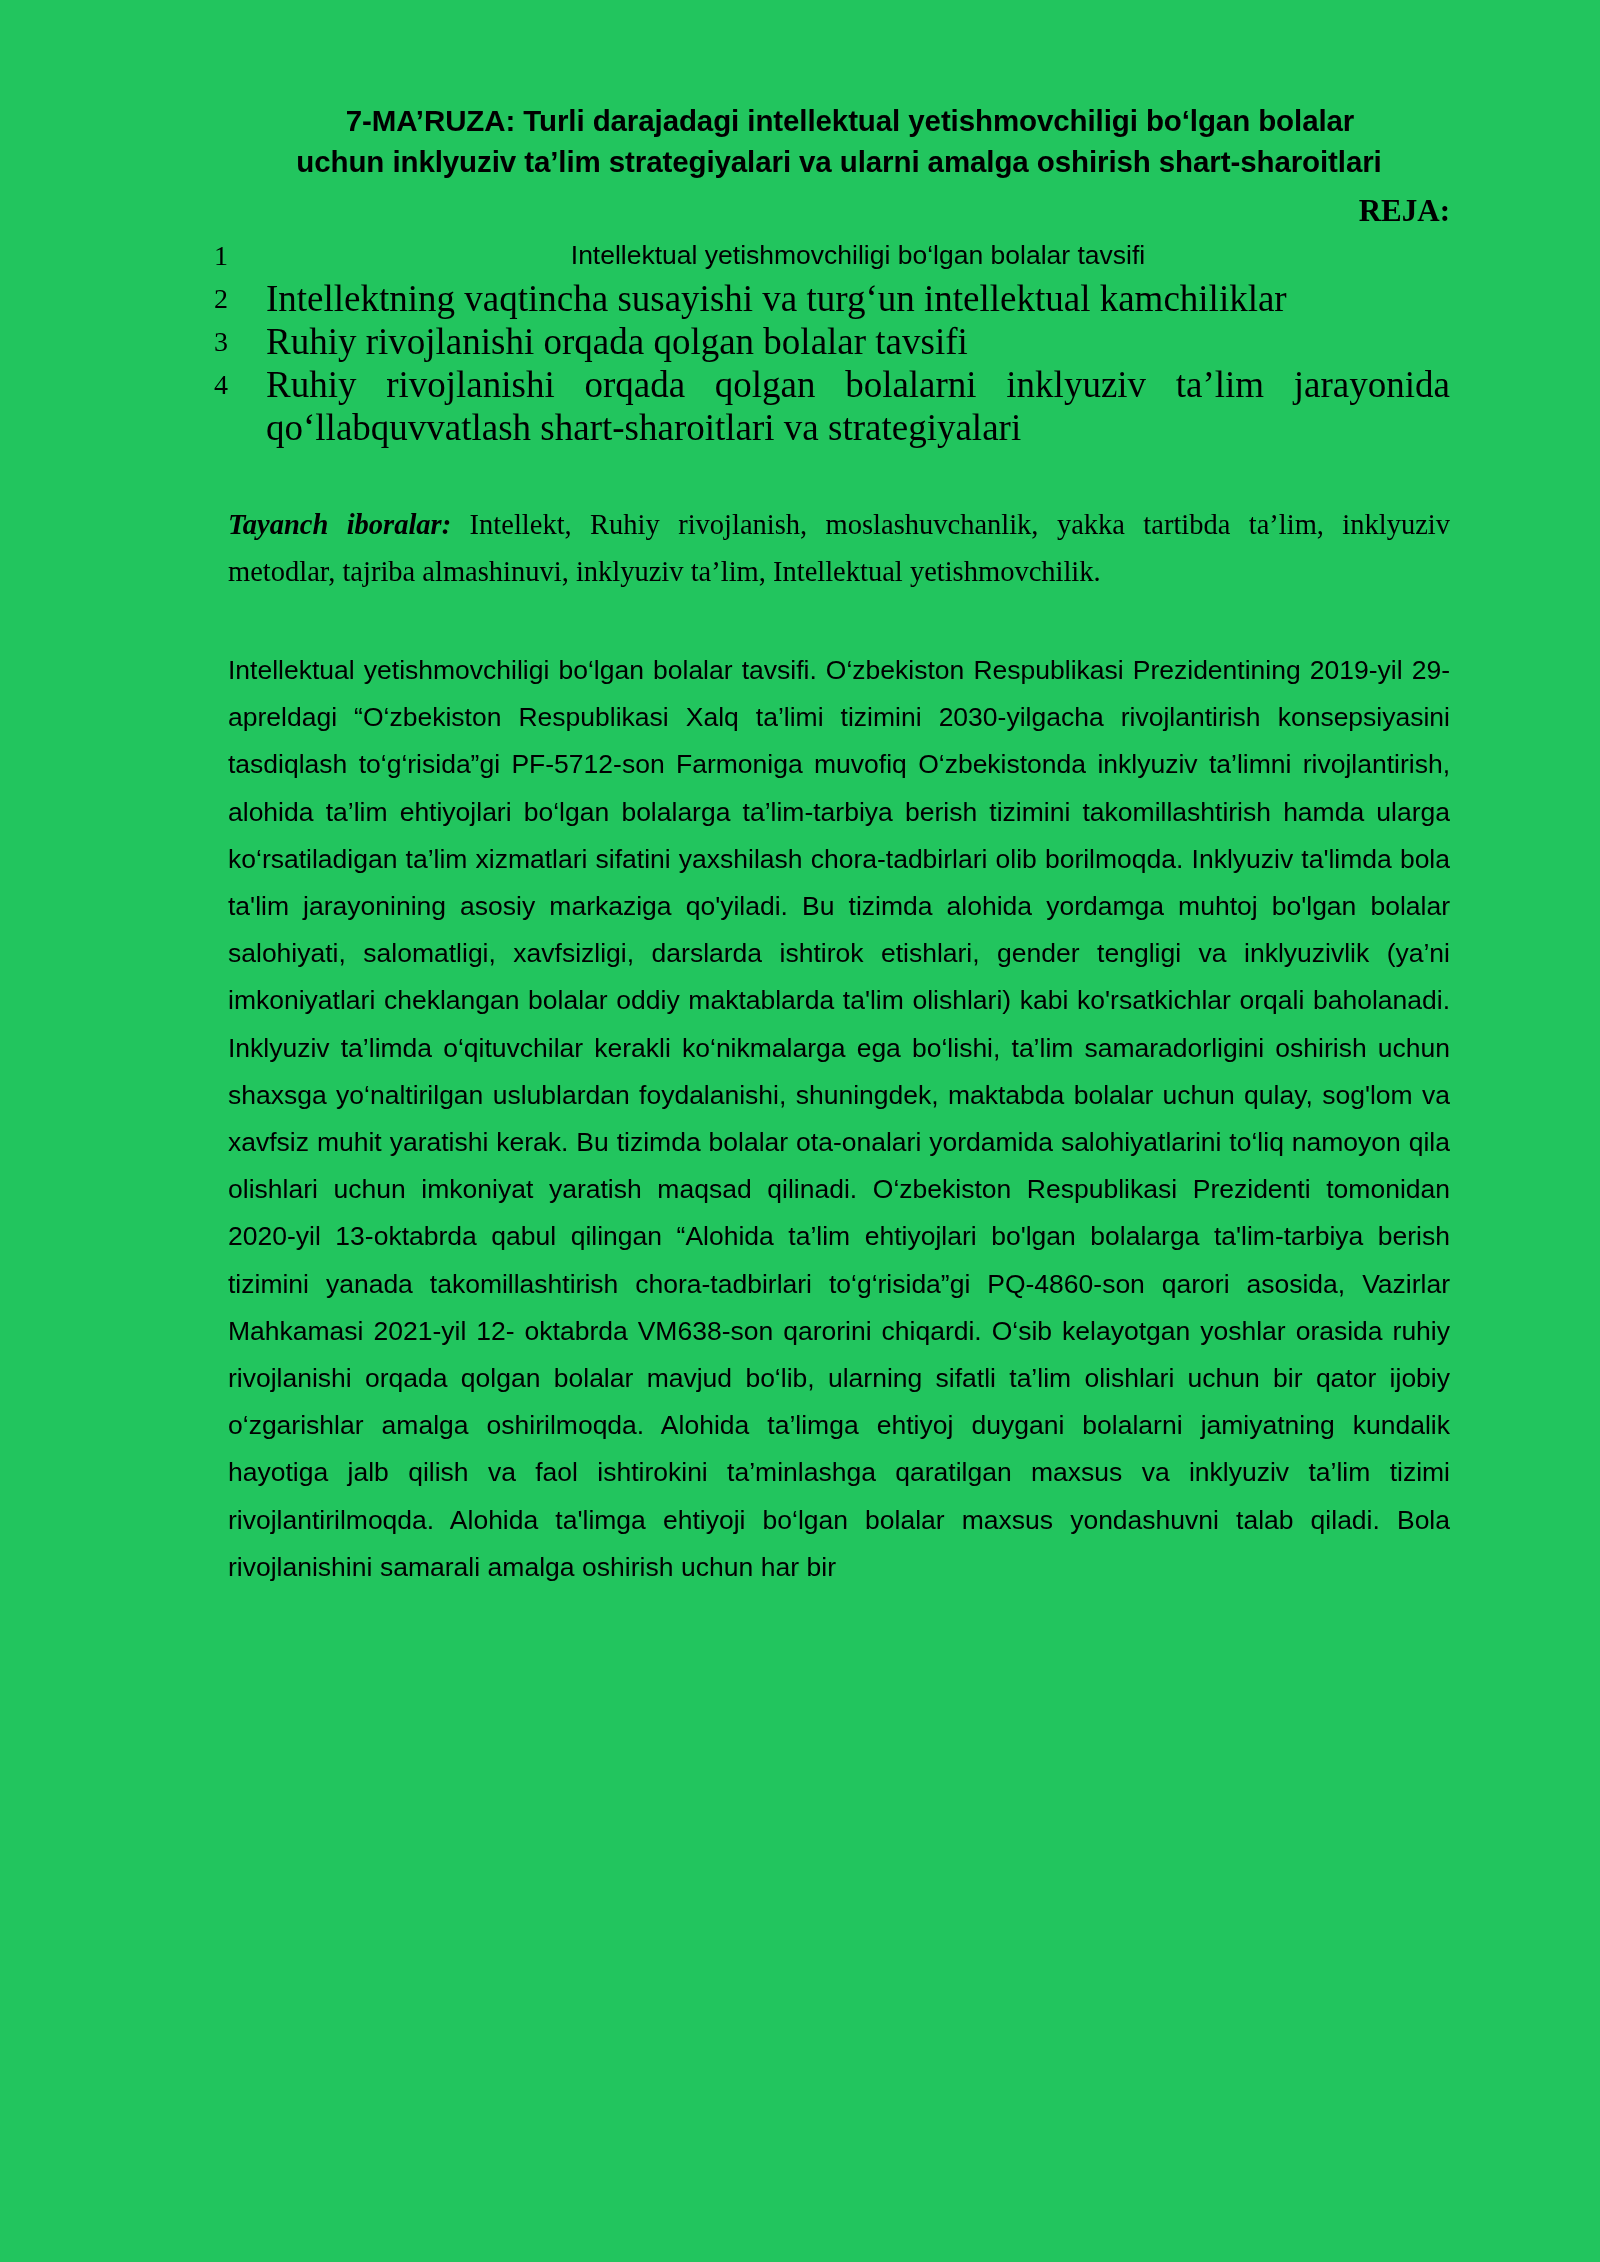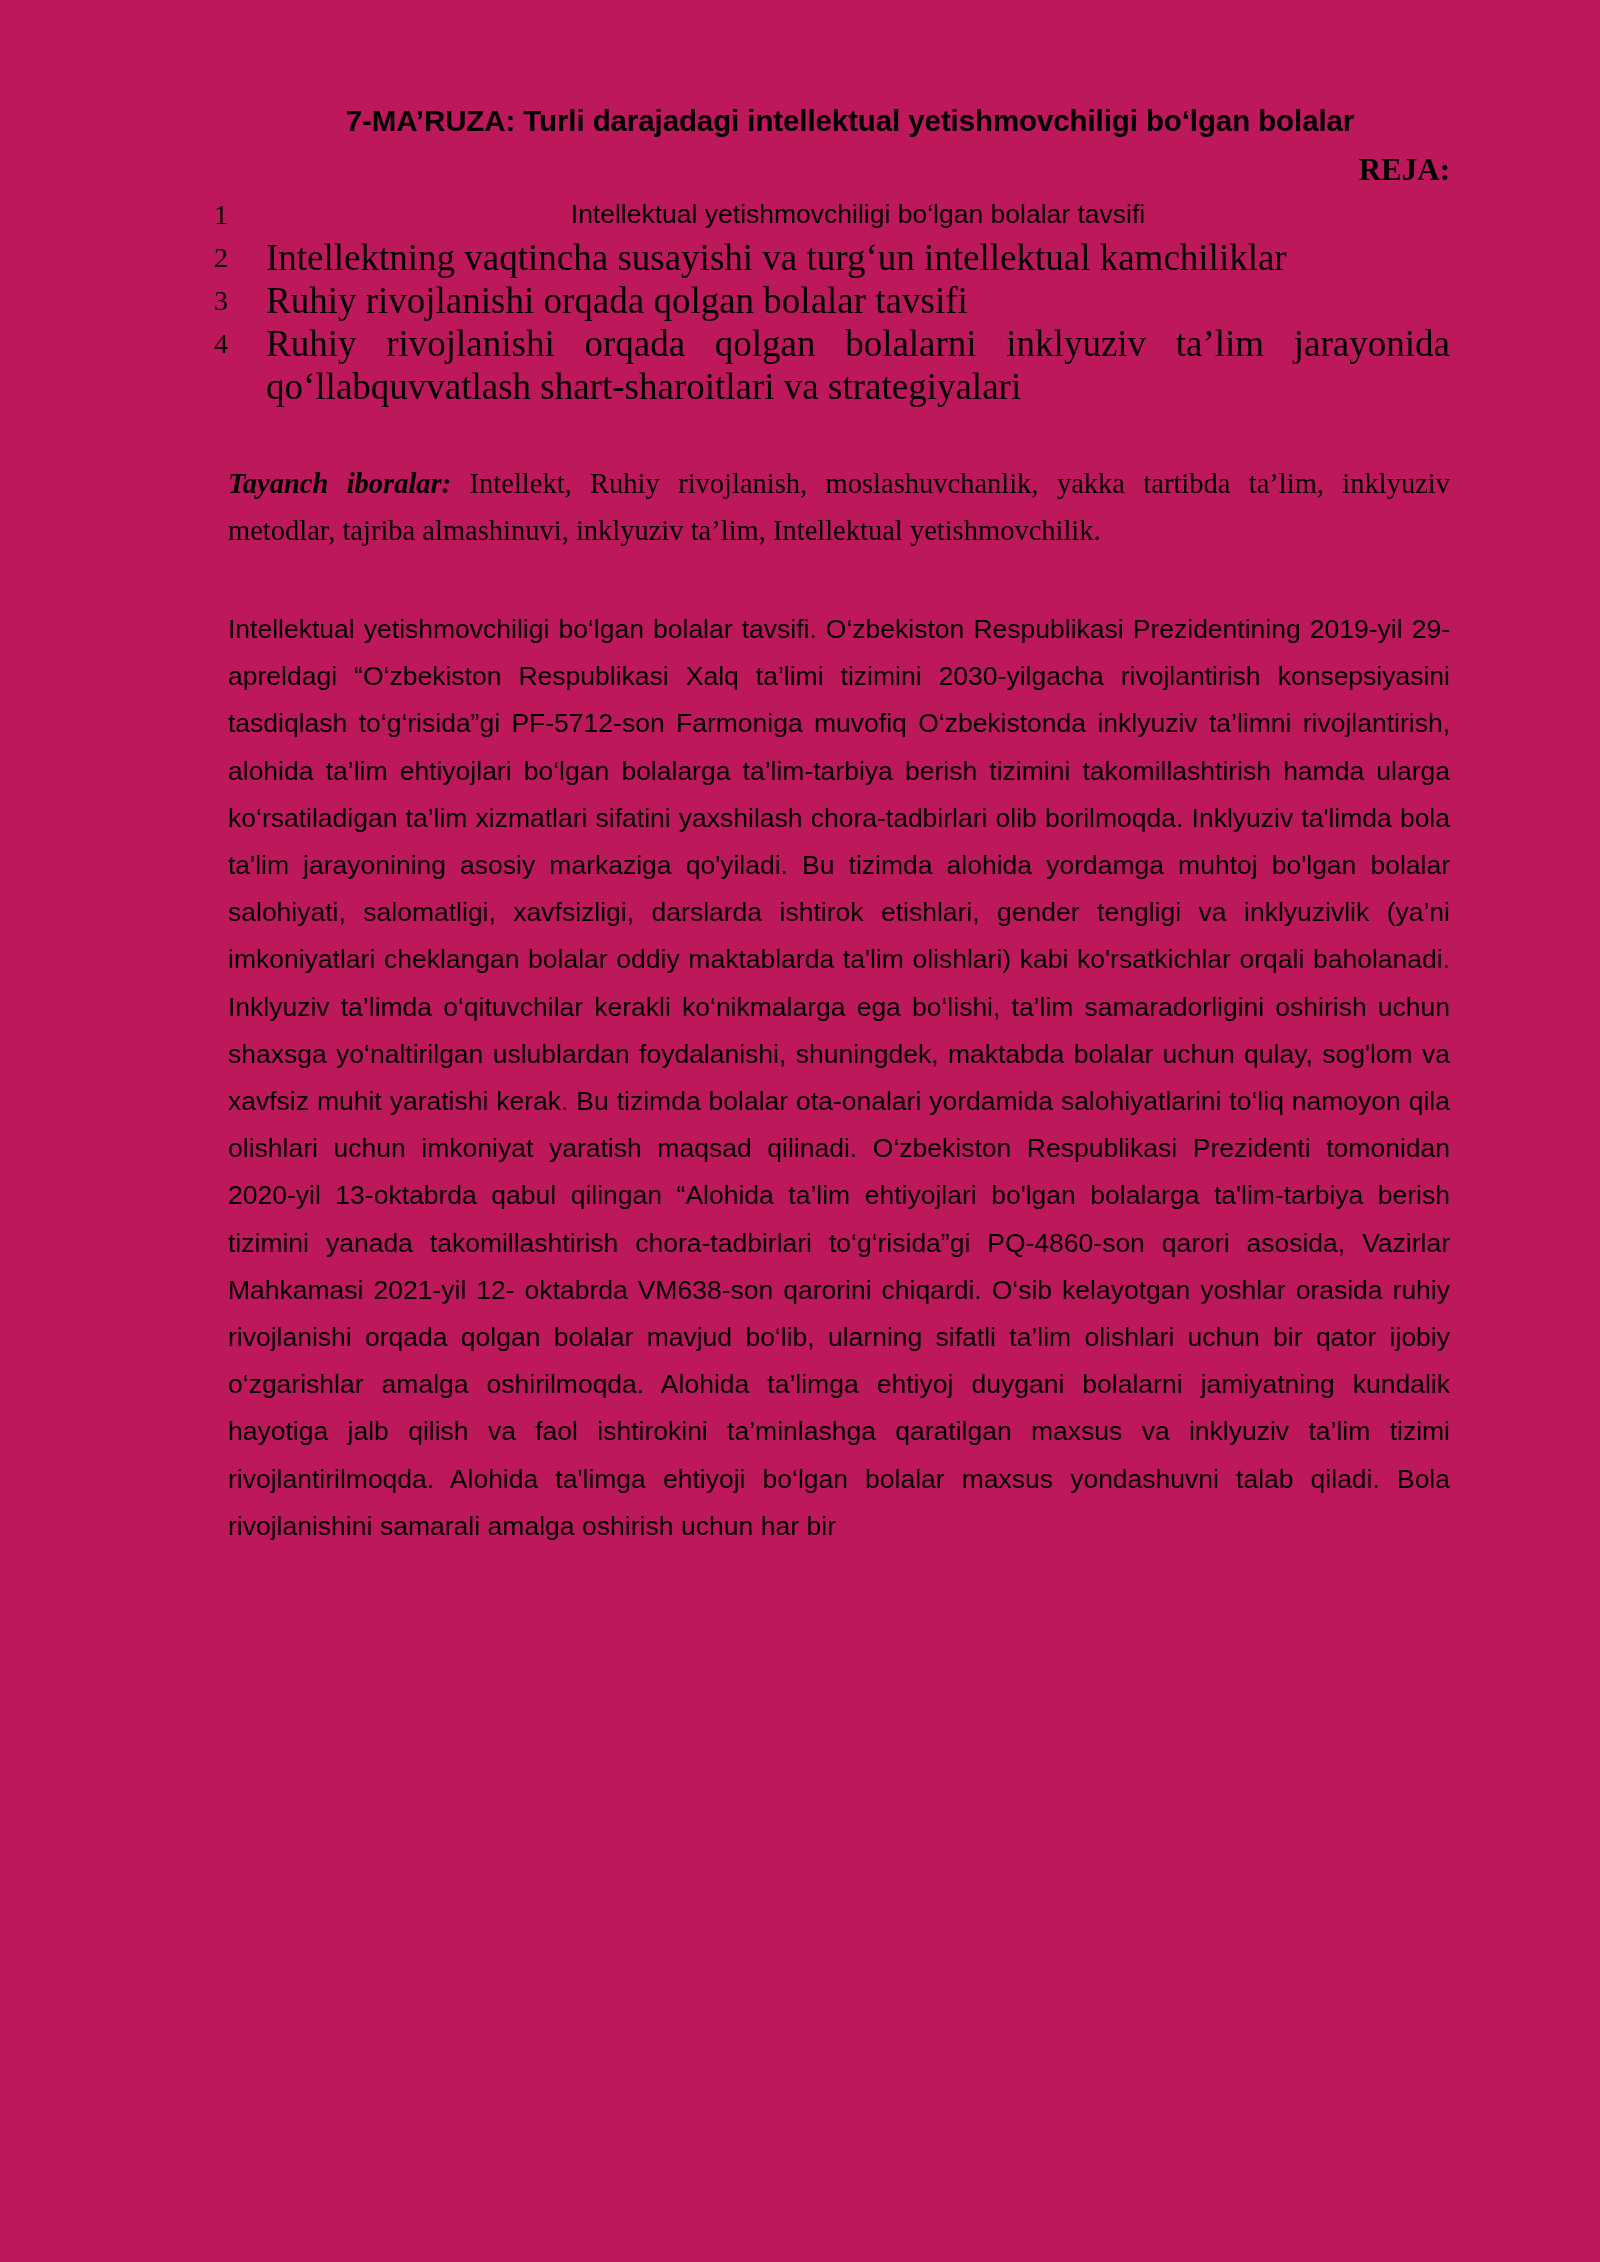--- a/index.html
+++ b/index.html
@@ -11,21 +11,21 @@
     width: 1600px;
     height: 2262px;
     font-family: "Liberation Sans", sans-serif;
     color: #000000;
     -webkit-font-smoothing: antialiased;
   }
   .page {
     position: relative;
     width: 1600px;
     height: 2262px;
-    background: #be185d;
+    background: #22c55e;
     box-sizing: border-box;
     padding: 100px 150px 0 228px;
   }
   .content {
     width: 1222px;
   }
 
   
   .doc-title {
     font-family: "Liberation Sans", sans-serif;
@@ -119,20 +119,21 @@
   }
 </style>
 </head>
 <body>
 
 <div class="page">
   <div class="content">
 
     <h1 class="doc-title">
       <span class="title-line title-line-1">7-MA’RUZA: Turli darajadagi intellektual yetishmovchiligi bo‘lgan bolalar</span>
+      <span class="title-line title-line-2">uchun inklyuziv ta’lim strategiyalari va ularni amalga oshirish shart-sharoitlari</span>
     </h1>
 
     <div class="reja-heading">REJA:</div>
 
     <ol class="plan-list">
       <li class="plan-item sans">
         <span class="plan-num">1</span>
         <span class="plan-text">Intellektual yetishmovchiligi bo‘lgan bolalar tavsifi</span>
       </li>
       <li class="plan-item">

